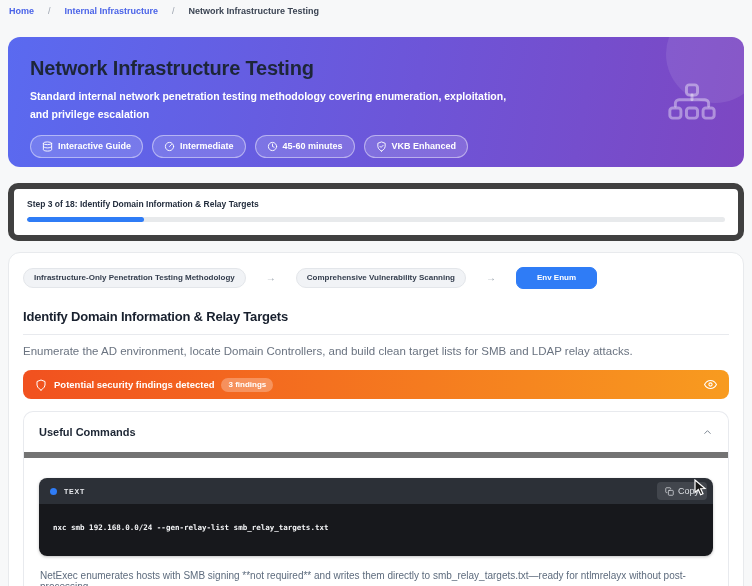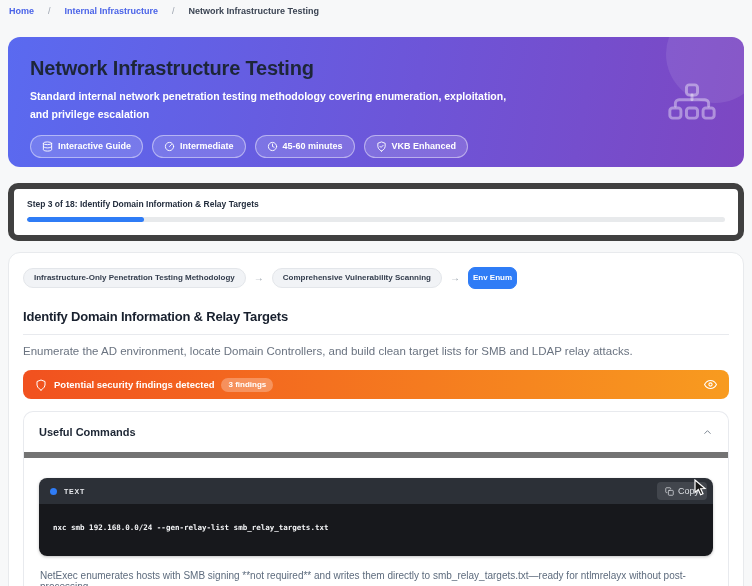--- a/index.html
+++ b/index.html
@@ -40,27 +40,27 @@
   .hero .sitemap { position:absolute; right:28px; top:46px; color:rgba(255,255,255,0.40); }
 
   
   .progress-card { margin:16px 8px 0; background:#fff; border:6px solid #404040; border-radius:10px; padding:10px 13px 13px; }
   .progress-label { font-size:8.5px; font-weight:700; color:#252f3f; }
   .progress-track { margin-top:8px; height:5px; border-radius:99px; background:#e8eaec; overflow:hidden; }
   .progress-fill { height:100%; border-radius:99px; background:#2f7cf6; }
 
   
   .main-card { margin:11px 8px 0; background:#fff; border:1px solid #e8eaed; border-radius:12px; padding:12px 12px 18px; min-height:400px; }
-  .path-nav { display:flex; align-items:center; gap:8px; margin:2px 0 0 2px; flex-wrap:nowrap; }
+  .path-nav { display:flex; align-items:center; gap:20px; margin:2px 0 0 2px; flex-wrap:nowrap; }
   .path-pill {
     background:#f1f3f6; border:1px solid #e3e6ea; border-radius:999px;
     padding:5px 10px; font-size:8px; font-weight:700; color:#333d4d; line-height:1; white-space:nowrap; cursor:pointer;
   }
   .path-arrow { color:#9aa3ad; font-size:10px; line-height:1; }
-  .path-pill.active { background:#2f7cf6; border-color:#2f7cf6; color:#fff; border-radius:7px; padding:6px 4px; }
+  .path-pill.active { background:#2f7cf6; border-color:#2f7cf6; color:#fff; border-radius:7px; padding:6px 20px; }
 
   .step-title { margin:20px 2px 0; font-size:13px; font-weight:700; color:#18202e; letter-spacing:-0.2px; padding-bottom:10px; border-bottom:1px solid #e8eaee; }
   .step-desc { margin:10px 2px 0; font-size:11.5px; color:#6a7380; }
 
   .alert {
     margin:13px 2px 0; height:29px; border-radius:8px; display:flex; align-items:center;
     gap:7px; padding:0 12px; color:#fff;
     background:linear-gradient(90deg,#f1511f 0%,#f89b1f 100%);
   }
   .alert .msg { font-size:9.5px; font-weight:700; }

